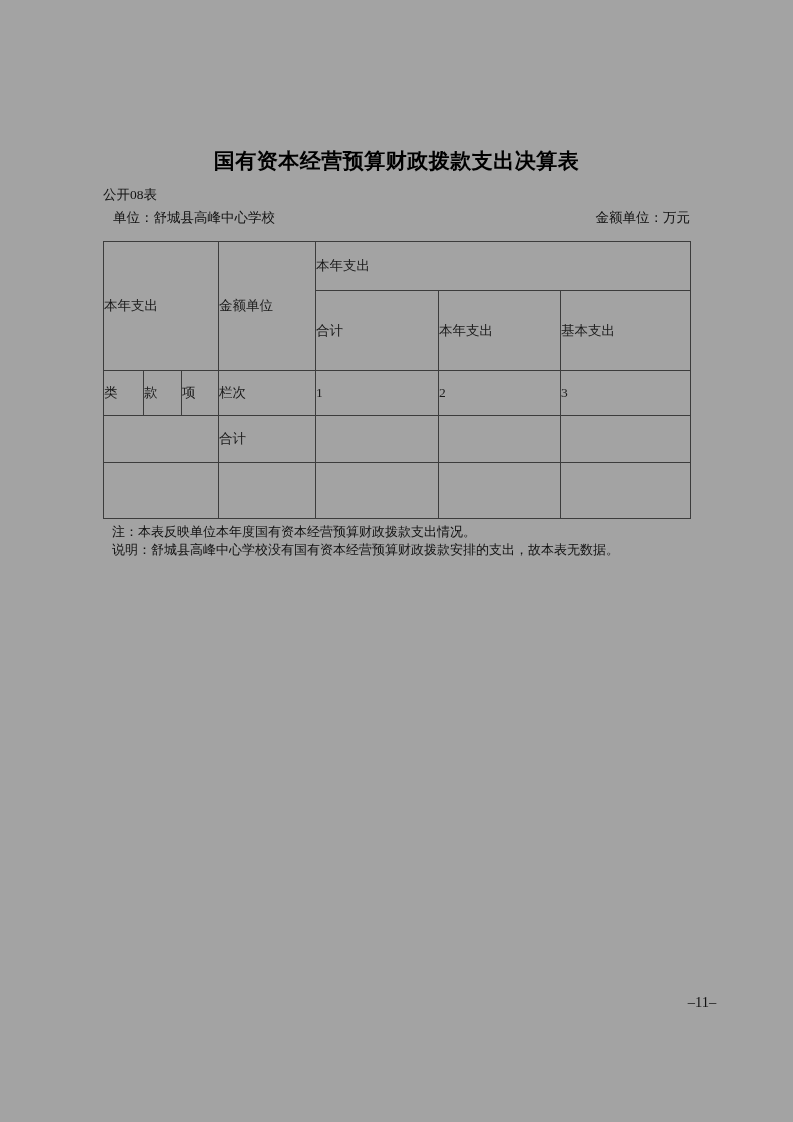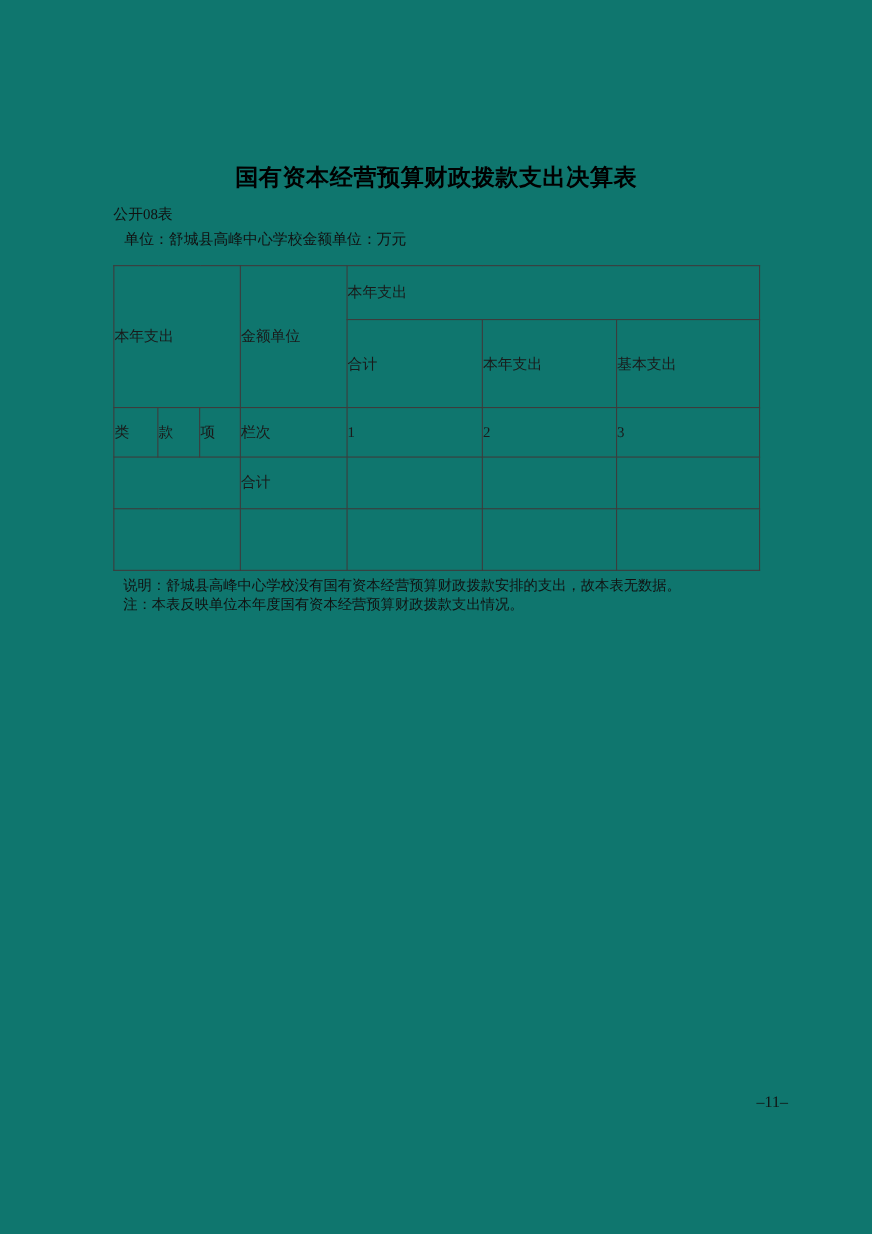--- a/index.html
+++ b/index.html
@@ -1,21 +1,21 @@
 <!DOCTYPE html>
 <html><head>
 <meta charset="utf-8">
 <style>
   * { margin: 0; padding: 0; box-sizing: border-box; }
   html, body { background: #ffffff; }
   .page {
     position: relative;
     width: 793px;
     height: 1122px;
-    background: #0f766e;
+    background: #a3a3a3;
     font-family: "Liberation Serif", serif;
     color: #111111;
     overflow: hidden;
   }
   .doc-title {
     position: absolute;
     top: 147px;
     left: 0;
     width: 100%;
     text-align: center;
@@ -32,20 +32,21 @@
     width: 587px;
     text-align: left;
     font-size: 13.5px;
   }
   .unit-line {
     position: absolute;
     top: 209px;
     left: 103px;
     width: 587px;
     display: flex;
+    justify-content: space-between;
     font-size: 13.5px;
   }
   .unit-line .left { padding-left: 10px; }
   table.report {
     position: absolute;
     left: 103px;
     top: 241px;
     width: 587px;
     border-collapse: collapse;
     table-layout: fixed;
@@ -136,19 +137,19 @@
       <td colspan="3"></td>
       <td></td>
       <td></td>
       <td></td>
       <td></td>
     </tr>
   </tbody>
     </table>
 
   <div class="notes">
+    <div>注：本表反映单位本年度国有资本经营预算财政拨款支出情况。</div>
     <div>说明：舒城县高峰中心学校没有国有资本经营预算财政拨款安排的支出，故本表无数据。</div>
-    <div>注：本表反映单位本年度国有资本经营预算财政拨款支出情况。</div>
   </div>
 
   <div class="page-number">–11–</div>
 
 </div>
 
 </body></html>

